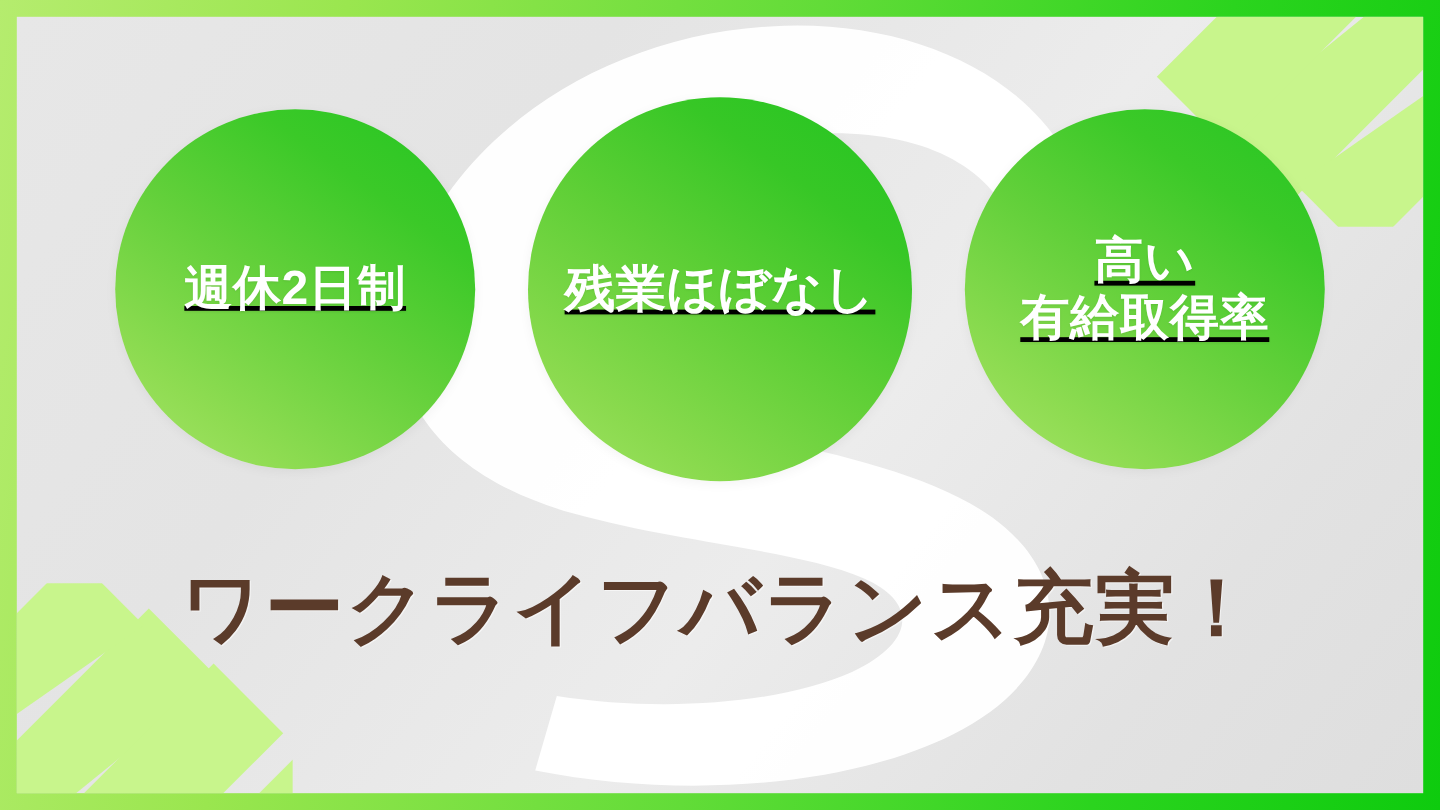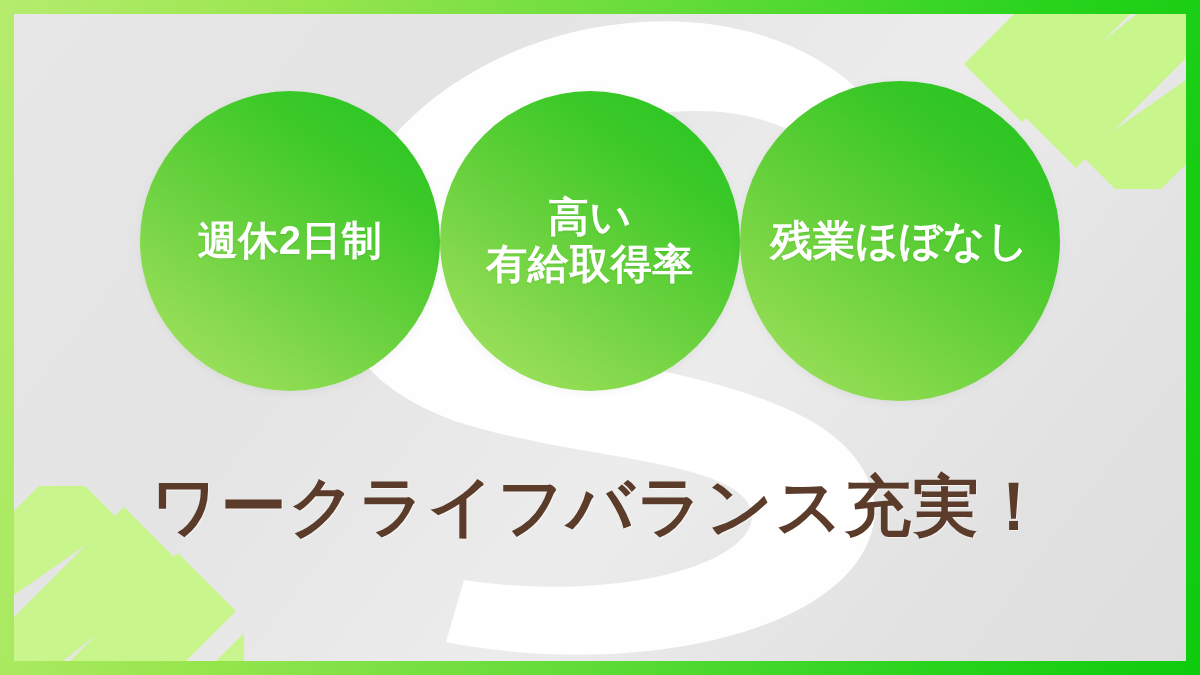--- a/index.html
+++ b/index.html
@@ -71,21 +71,23 @@
   
   .circles {
     position: absolute;
     left: 0;
     right: 0;
     top: 62px;
     height: 330px;
     display: flex;
     justify-content: center;
     align-items: center;
+    gap: 44px;
     z-index: 6;
+    text-decoration: underline;
   }
   .bubble {
     width: 300px;
     height: 300px;
     border-radius: 50%;
     background: linear-gradient(35deg, #a9e56a 0%, #8fdc52 20%, #62d03a 50%, #3bc928 75%, #23c622 100%);
     display: flex;
     align-items: center;
     justify-content: center;
     text-align: center;
@@ -178,27 +180,27 @@
           <path d="M112 235 L54 177 L164 67 L222 125 Z"></path>
           <path d="M214 235 L178 199 L230 147 L230 235 Z"></path>
         </g>
       </svg>
     </div>
 
     <div class="circles">
       <div class="bubble bubble-1">
         <span class="bubble-text">週休2日制</span>
       </div>
+      <div class="bubble bubble-2">
+        <span class="bubble-text">残業ほぼなし</span>
+      </div>
       <div class="bubble bubble-3">
         <span class="bubble-text">高い
 有給取得率</span>
       </div>
-      <div class="bubble bubble-2">
-        <span class="bubble-text">残業ほぼなし</span>
-      </div>
     </div>
 
     <div class="headline">
       <span class="headline-text">ワークライフバランス充実！</span>
     </div>
 
   </div>
 </div>
 
 </body></html>

